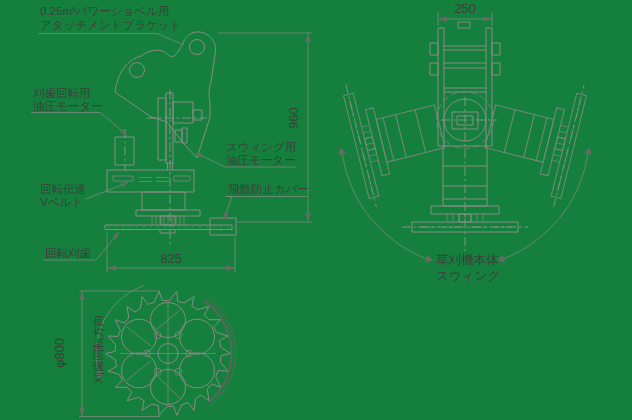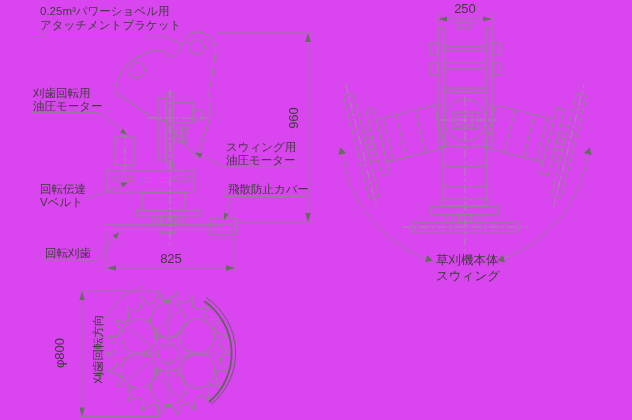--- a/index.html
+++ b/index.html
@@ -1,16 +1,16 @@
 <!DOCTYPE html>
 <html><head>
 <meta charset="utf-8">
 <style>
   html,body{margin:0;padding:0;background:#ffffff;}
-  #canvas{position:relative;width:632px;height:420px;background:#d946ef;overflow:hidden;}
+  #canvas{position:relative;width:632px;height:420px;background:#15803d;overflow:hidden;}
   svg{display:block;}
   .ln{fill:none;stroke:#8a8a85;stroke-width:1;stroke-linejoin:round;stroke-linecap:butt;}
   .thin{stroke-width:.7;}
   .dd{fill:none;stroke:#9a9a95;stroke-width:.8;stroke-dasharray:9 3 2.5 3;}
   .dash{stroke-dasharray:6 4;}
   .darkln{stroke:#63635e;}
   .arw{fill:#6a6a65;stroke:none;}
   text{fill:#3d3d3a;font-family:"Liberation Sans","DejaVu Sans",sans-serif;}
   .jp{font-size:11.5px;}
   .dim{font-size:13px;}

